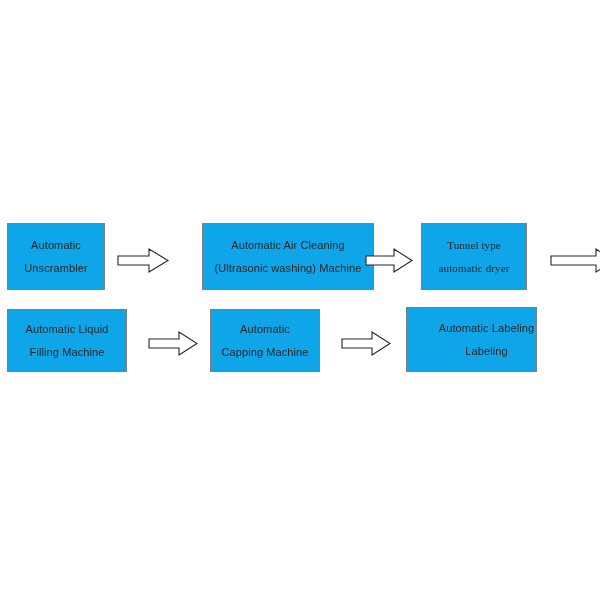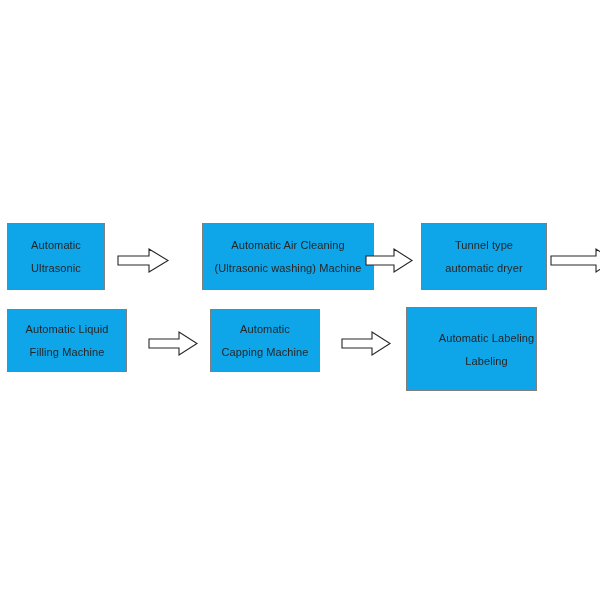--- a/index.html
+++ b/index.html
@@ -55,42 +55,42 @@
   .flow-arrow polygon {
     fill: #ffffff;
     stroke: #262626;
     stroke-width: 1.1;
     stroke-linejoin: miter;
   }
 
   
   #box-unscrambler      { left: 7px;   top: 223px; width: 98px;  height: 67px; }
   #box-air-cleaning     { left: 178px; top: 223px; width: 172px; height: 67px; margin-left: 24px; }
-  #box-tunnel-dryer     { left: 421px; top: 223px; width: 126px; height: 67px; }
+  #box-tunnel-dryer     { left: 421px; top: 223px; width: 106px; height: 67px; font-family: Liberation Serif, serif; }
 
   
   #box-liquid-filling   { left: 7px;   top: 309px; width: 120px; height: 63px; }
   #box-capping          { left: 210px; top: 309px; width: 110px; height: 63px; }
-  #box-labeling         { left: 406px; top: 307px; width: 131px; height: 84px; padding-left: 30px; }
+  #box-labeling         { left: 406px; top: 307px; width: 131px; height: 65px; padding-left: 30px; }
 
   
   #arrow-1 { left: 117px; top: 248px; }
   #arrow-2 { left: 365px; top: 248px; }
   #arrow-3 { left: 567px; top: 248px; }
   #arrow-4 { left: 148px; top: 331px; }
   #arrow-5 { left: 341px; top: 331px; }
 </style>
 </head>
 <body>
 
 <div id="diagram-canvas">
 
   <div class="proc-box" id="box-unscrambler">
     <span class="line l1">Automatic</span>
-    <span class="line l2">Ultrasonic</span>
+    <span class="line l2">Unscrambler</span>
   </div>
 
   <div class="flow-arrow" id="arrow-1">
     <svg width="52" height="25" viewBox="0 0 52 25">
       <polygon points="1,8 32,8 32,1 51,12.5 32,24 32,17 1,17"></polygon>
     </svg>
   </div>
 
   <div class="proc-box" id="box-air-cleaning">
     <span class="line l1">Automatic Air Cleaning</span>

